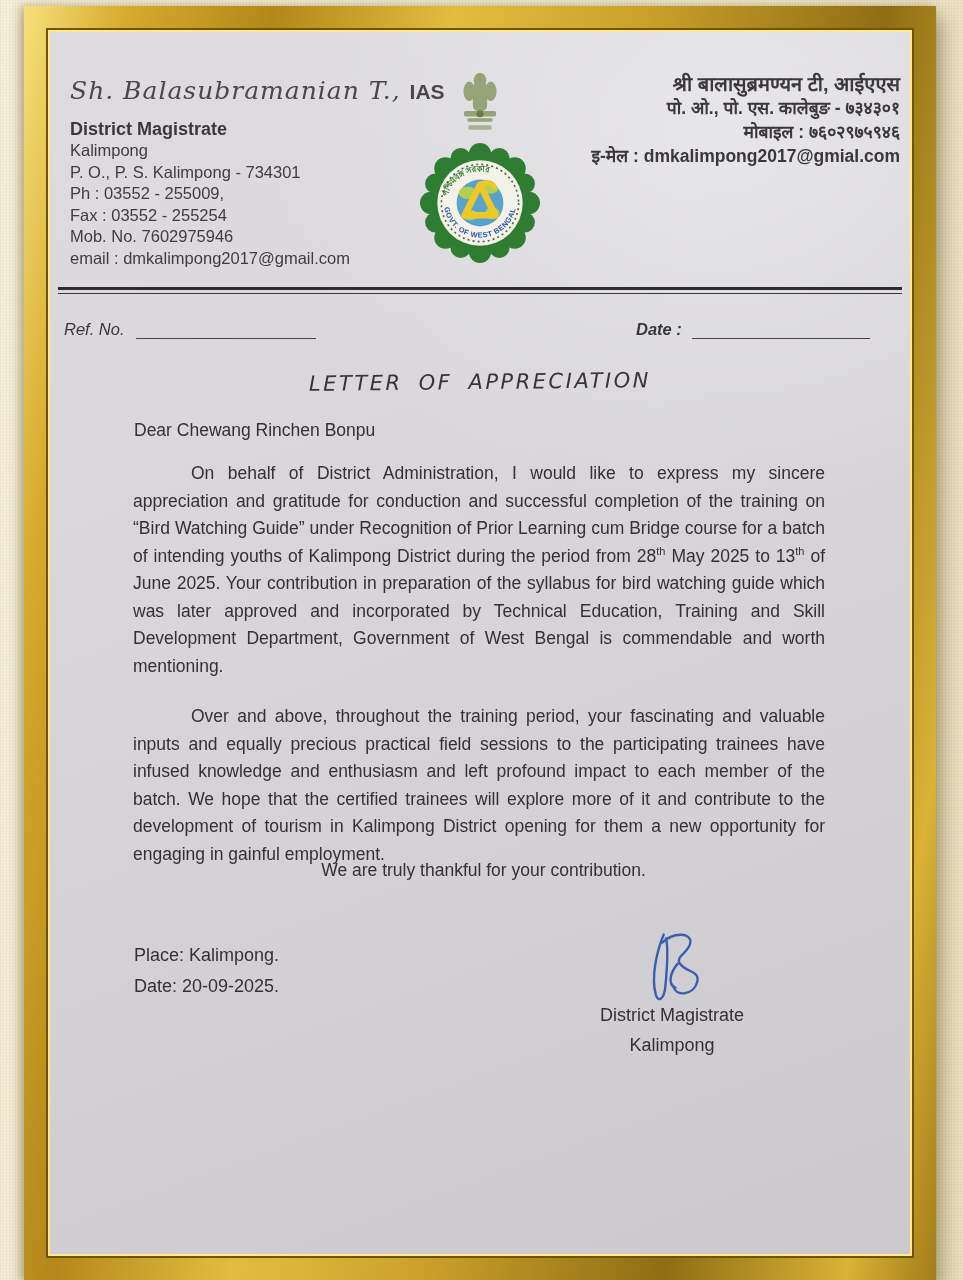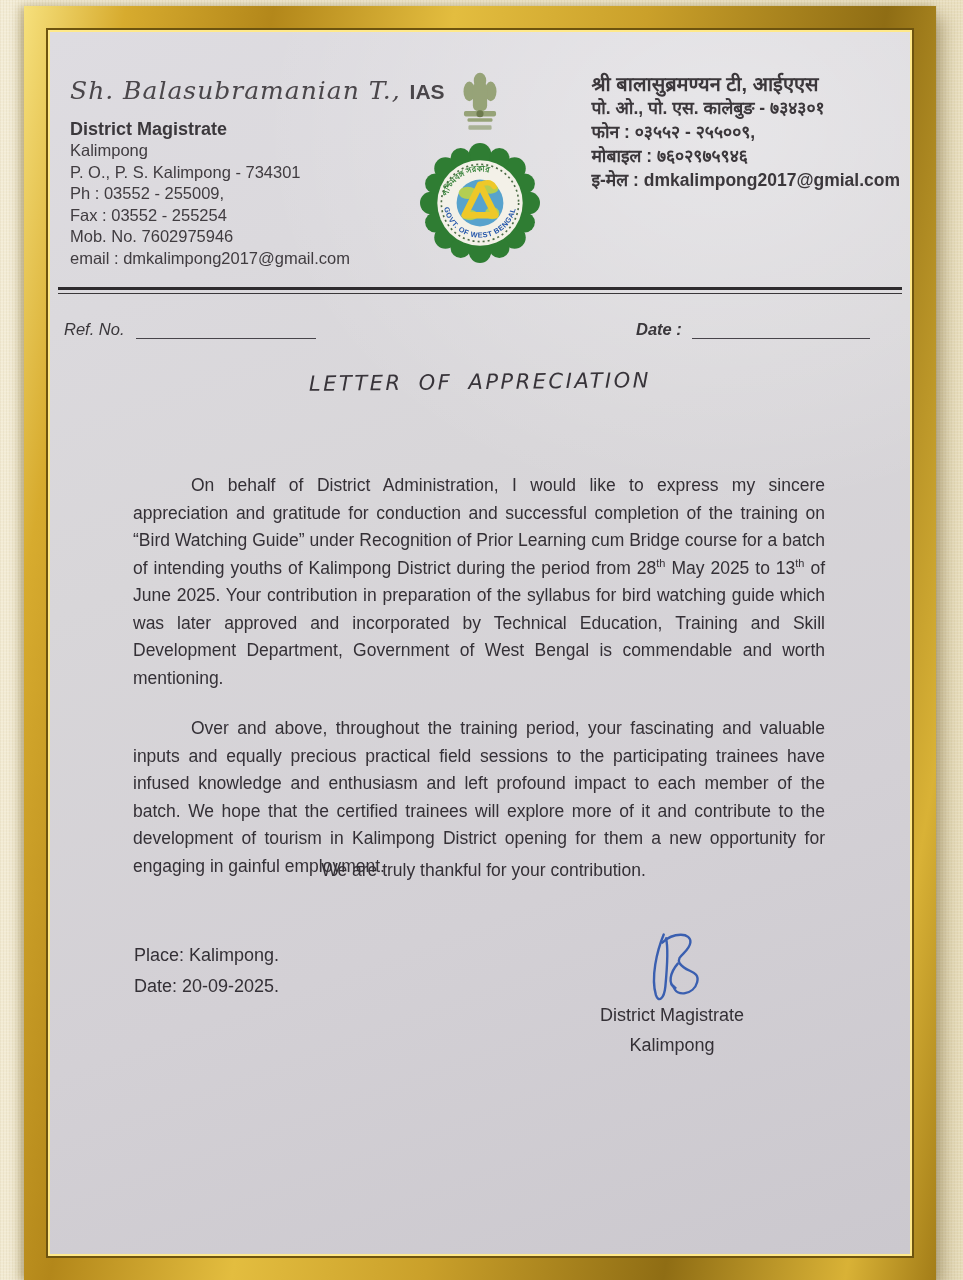--- a/index.html
+++ b/index.html
@@ -27,37 +27,37 @@
     color:#343036;}
   
   .lh-left{position:absolute;left:20px;top:44px;width:330px;}
   .officer-name{font-family:"DejaVu Serif",serif;font-style:italic;font-size:25px;color:#4a464a;
     letter-spacing:1px;white-space:nowrap;}
   .officer-name .suffix{font-family:"Liberation Sans",sans-serif;font-style:normal;font-weight:bold;
     font-size:21px;letter-spacing:0;}
   .designation{font-weight:bold;font-size:18px;margin-top:14px;color:#3b383c;}
   .lh-line{font-size:16.5px;line-height:21.5px;color:#403c40;}
   .lh-center{position:absolute;left:50%;top:38px;transform:translateX(-50%);text-align:center;}
-  .lh-right{position:absolute;right:10px;top:40px;font-weight:600;
+  .lh-right{position:absolute;right:10px;top:40px;text-align:right;font-weight:600;
     font-size:17.5px;line-height:24px;color:#3b373b;}
   .rule-double{position:absolute;left:8px;right:8px;top:255px;height:3px;
     border-top:3px solid #2e2b2e;border-bottom:1.5px solid #3a373a;}
   
   .ref-row{position:absolute;left:14px;right:14px;top:288px;height:26px;font-style:italic;
     font-size:16.5px;color:#3a373b;}
   .ref-label{position:absolute;left:0;top:0;}
   .ref-line{position:absolute;left:72px;top:18px;width:180px;border-bottom:1.8px solid #47444a;}
   .date-label{position:absolute;left:572px;top:0;font-weight:bold;}
   .date-line{position:absolute;left:628px;top:18px;width:178px;border-bottom:1.8px solid #47444a;}
   
   .letter-title{position:absolute;left:0;right:0;top:338px;text-align:center;
     font-family:"DejaVu Sans",sans-serif;font-style:oblique;font-size:21px;color:#38343a;
     letter-spacing:2.5px;word-spacing:7px;transform:rotate(-0.6deg);}
   .salutation{position:absolute;left:84px;top:388px;font-size:17.5px;color:#343036;}
-  .body-text{position:absolute;left:83px;top:440px;width:692px;font-size:17.5px;line-height:27.5px;
+  .body-text{position:absolute;left:83px;top:428px;width:692px;font-size:17.5px;line-height:27.5px;
     text-align:justify;color:#343036;}
   .body-text p{margin:0 0 23px 0;text-indent:58px;}
   sup{font-size:11px;line-height:0;vertical-align:7px;}
   .closing-line{position:absolute;left:0;right:0;top:828px;text-align:center;font-size:17.5px;color:#343036;padding-left:7px;}
   .place-date{position:absolute;left:84px;top:908px;font-size:18px;line-height:31px;color:#343036;}
   .sign-block{position:absolute;left:488px;top:896px;width:268px;text-align:center;}
   .sign-scribble{display:block;margin:0 auto -6px auto;transform:rotate(-4deg);}
   .sign-text{font-size:18px;line-height:30px;color:#343036;}
 </style>
 </head>
@@ -134,36 +134,36 @@
           </text>
           <text font-size="7.2" fill="#2255aa" font-weight="bold" letter-spacing="0.5">
             <textPath href="#arcBot" startOffset="6%">GOVT. OF WEST BENGAL</textPath>
           </text>
         </svg>
       </div>
 
       <div class="lh-right">
         <div style="font-size:20px;font-weight:bold;">श्री बालासुब्रमण्यन टी, आईएएस</div>
         <div>पो. ओ., पो. एस. कालेबुङ - ७३४३०१</div>
-        <div>फोन : ०३५५२ - २५५००९,</div>
         <div>मोबाइल : ७६०२९७५९४६</div>
         <div>इ-मेल : dmkalimpong2017@gmial.com</div>
       </div>
 
       <div class="rule-double"></div>
 
       <div class="ref-row">
         <span class="ref-label">Ref. No.</span>
         <span class="ref-line"></span>
         <span class="date-label">Date :</span>
         <span class="date-line"></span>
       </div>
 
       <div class="letter-title">LETTER OF APPRECIATION</div>
 
+      <div class="salutation">Dear Chewang Rinchen Bonpu</div>
 
       <div class="body-text">
         <p><span>On behalf of District Administration, I would like to express my sincere appreciation and gratitude for conduction and successful completion of the training on “Bird Watching Guide” under Recognition of Prior Learning cum Bridge course for a batch of intending youths of Kalimpong District during the period from 28</span><sup>th</sup><span> May 2025 to 13</span><sup>th</sup><span> of June 2025. Your contribution in preparation of the syllabus for bird watching guide which was later approved and incorporated by Technical Education, Training and Skill Development Department, Government of West Bengal is commendable and worth mentioning.</span></p>
         <p>Over and above, throughout the training period, your fascinating and valuable inputs and equally precious practical field sessions to the participating trainees have infused knowledge and enthusiasm and left profound impact to each member of the batch. We hope that the certified trainees will explore more of it and contribute to the development of tourism in Kalimpong District opening for them a new opportunity for engaging in gainful employment.</p>
       </div>
 
       <div class="closing-line">We are truly thankful for your contribution.</div>
 
       <div class="place-date">
         <div>Place: Kalimpong.</div>

